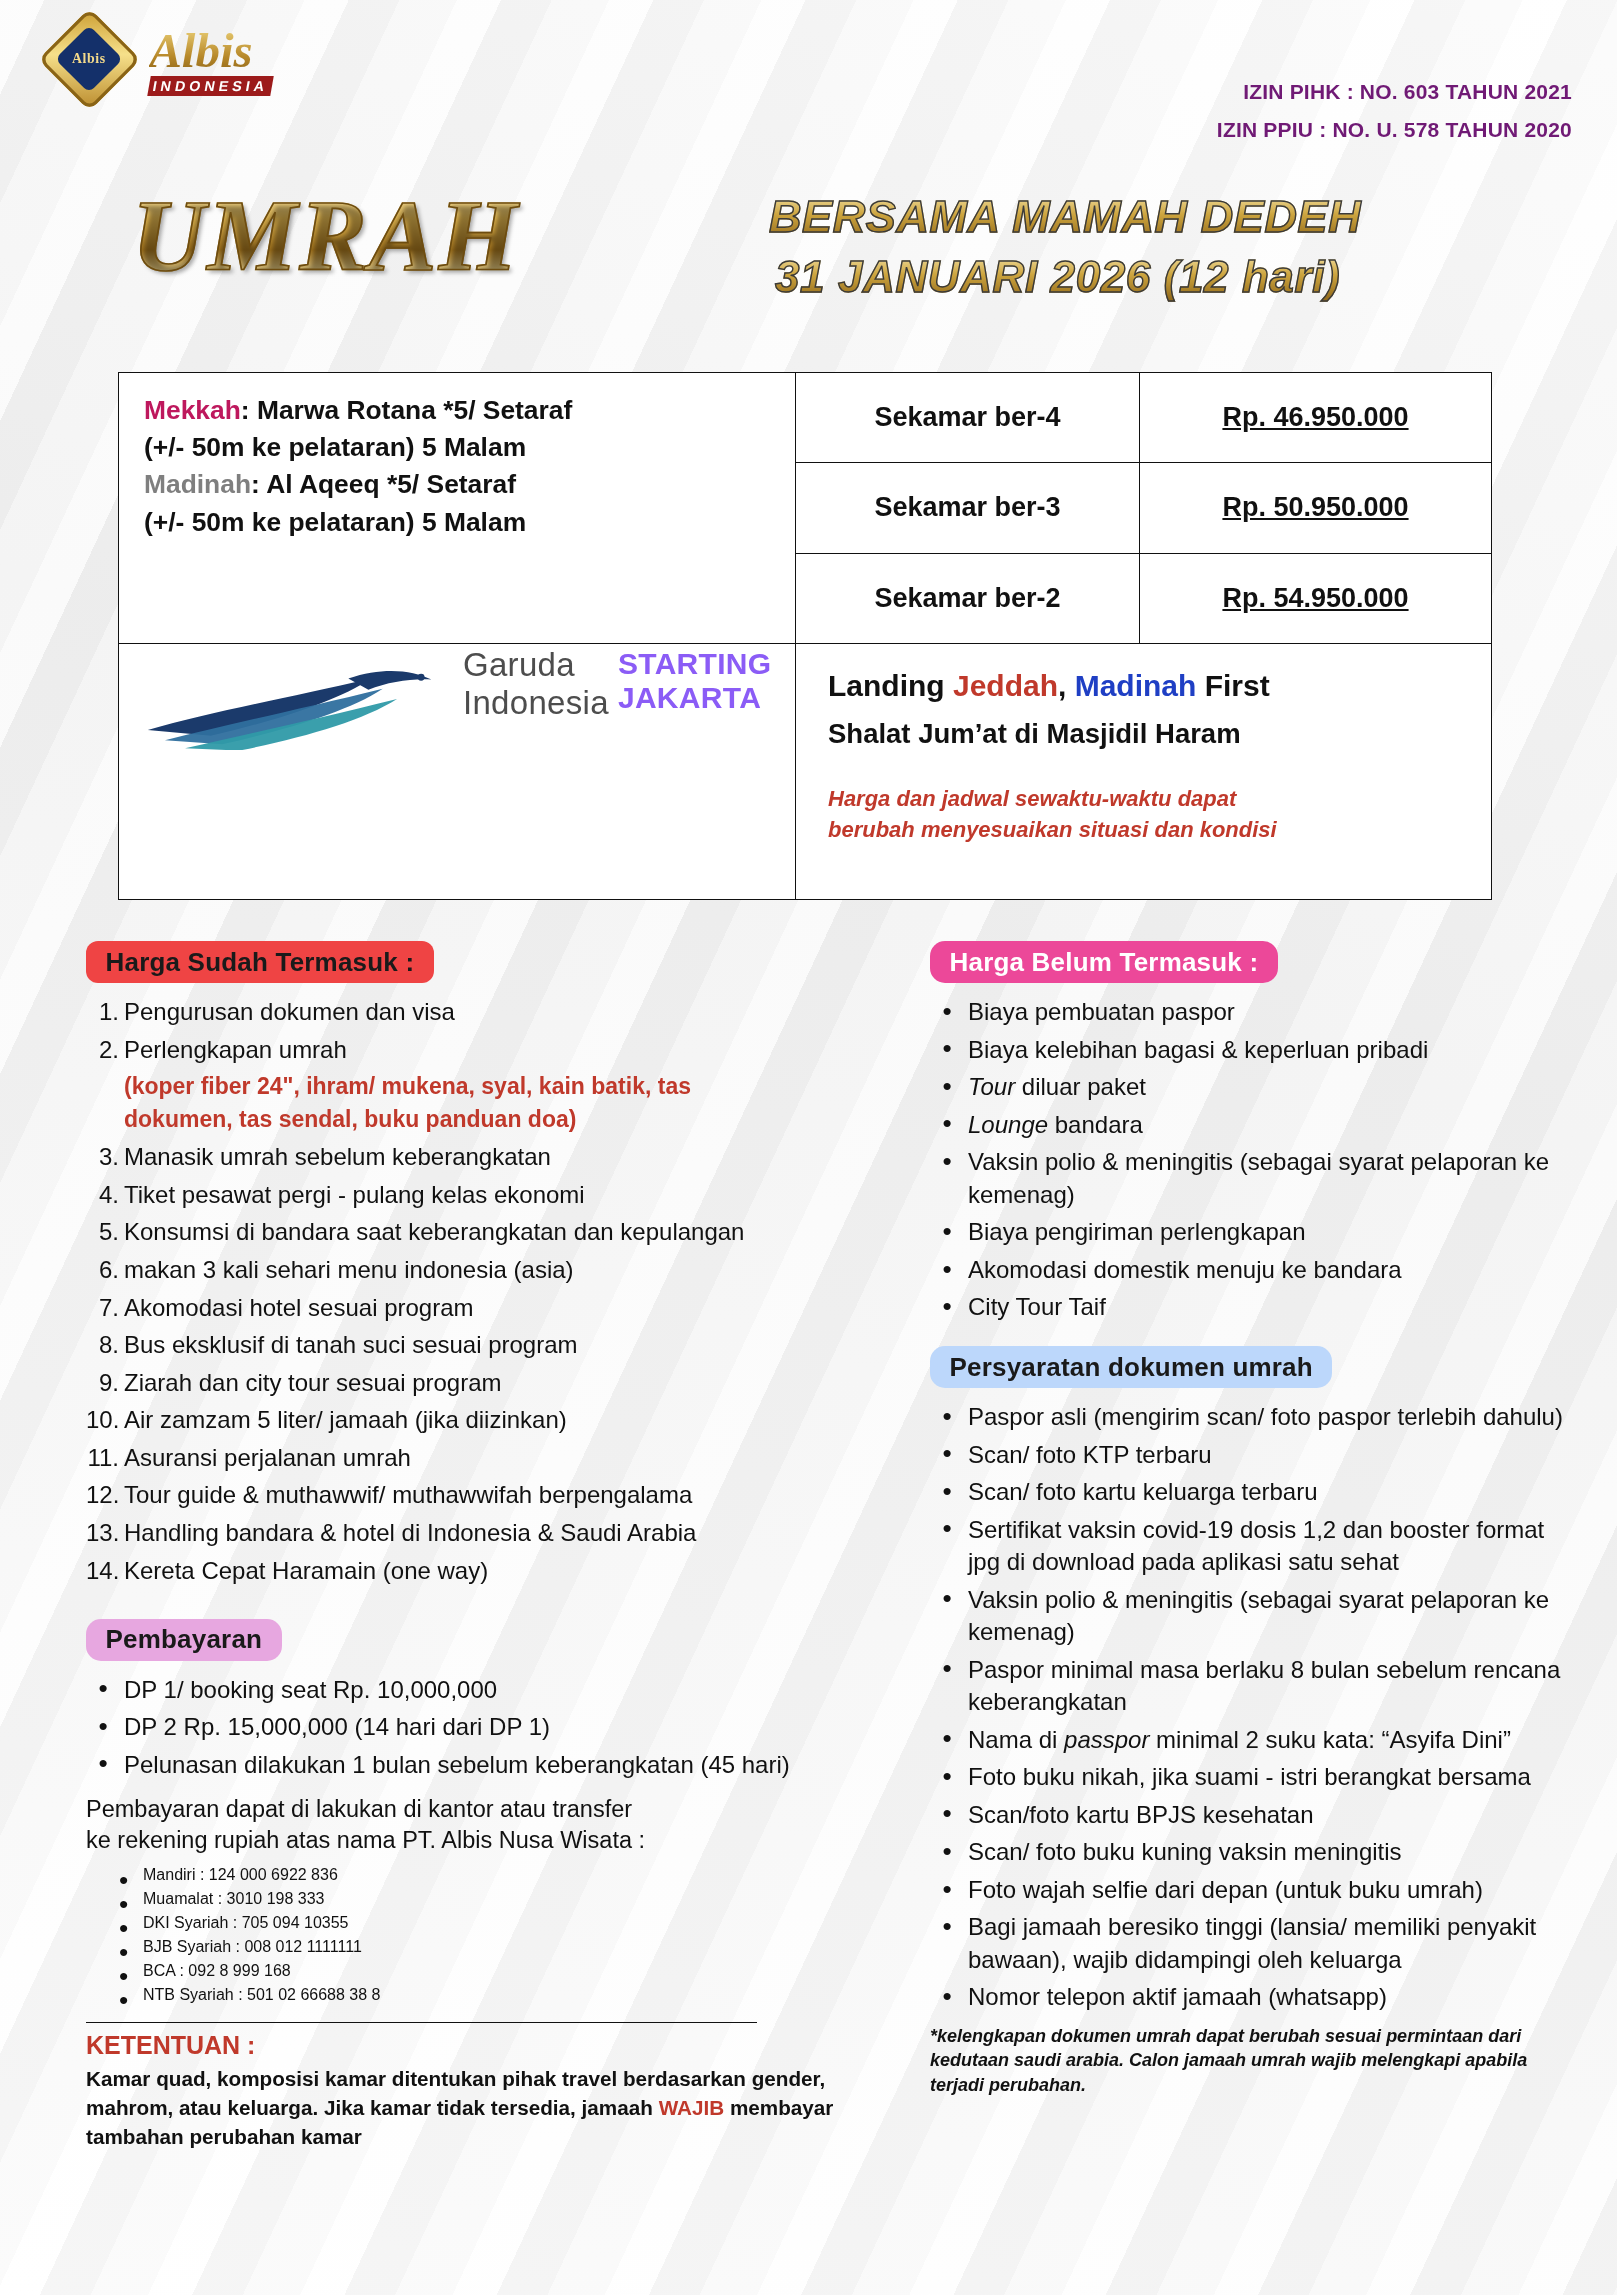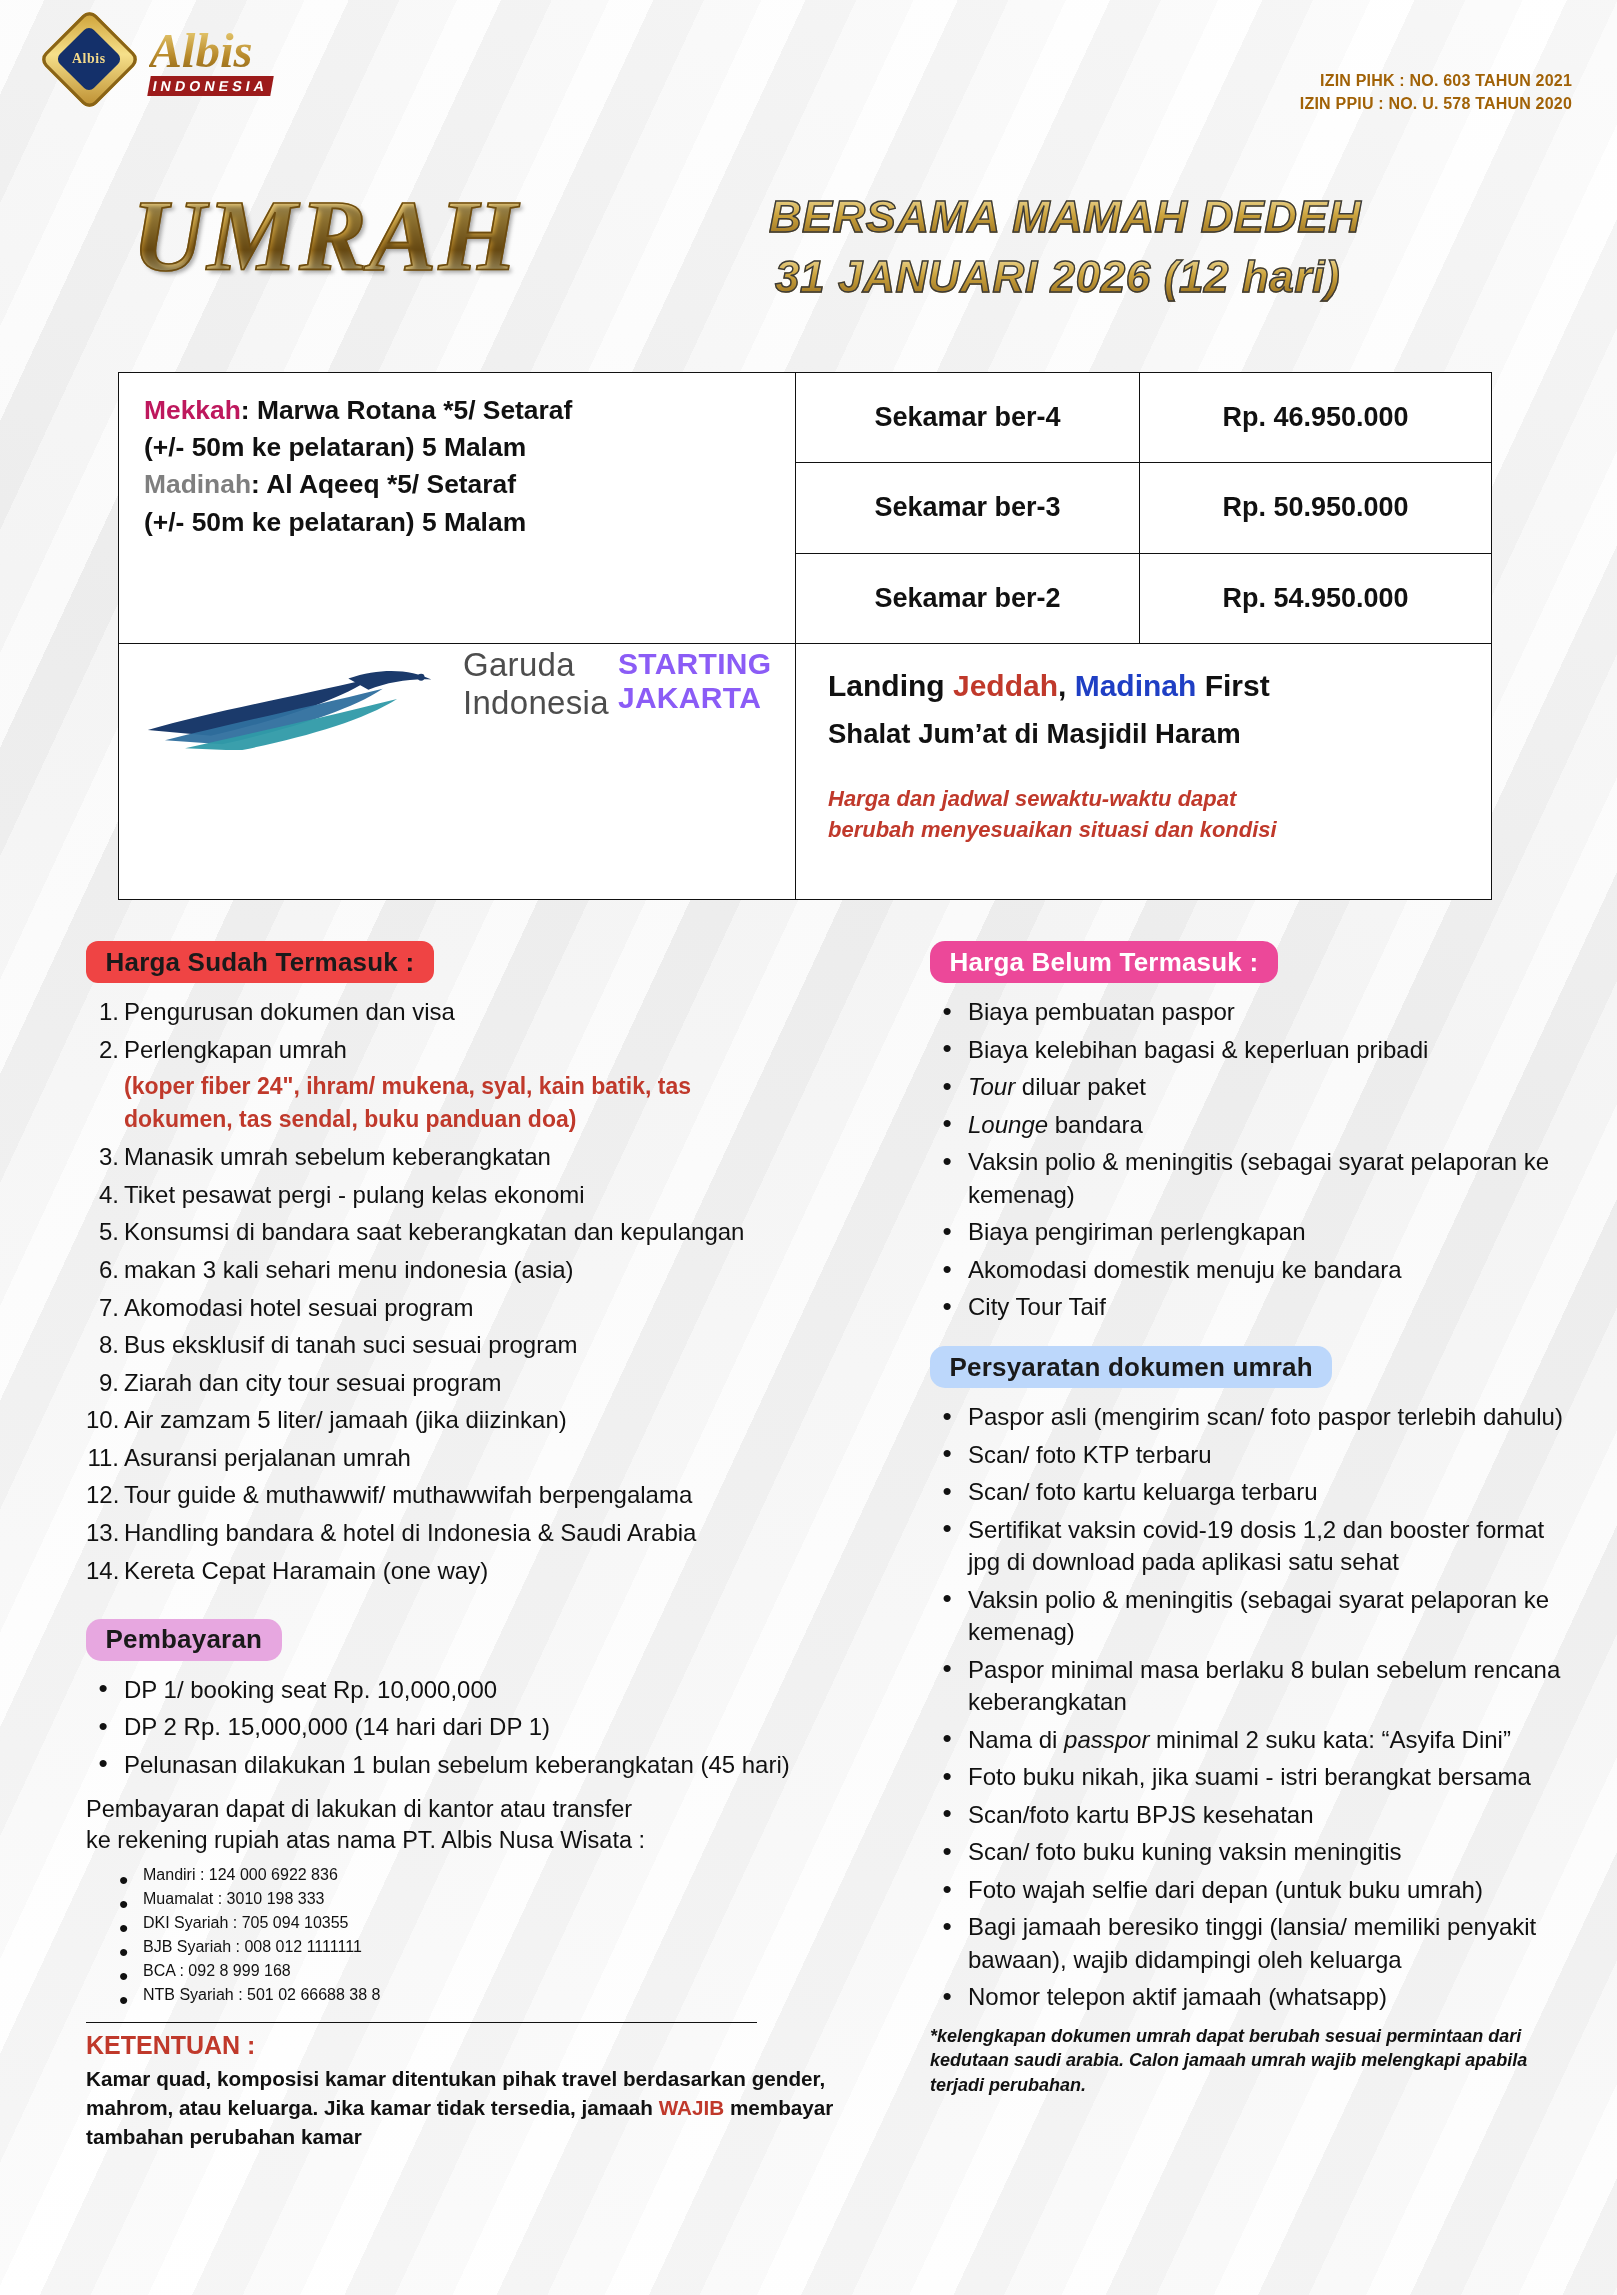--- a/index.html
+++ b/index.html
@@ -54,21 +54,21 @@
     line-height:0.95;
     text-shadow:none;
   }
   .logo-text .indo {
     margin-top:1.1px;
     background:#9c1b1b; color:#fff; font-size:14.3px; font-weight:bold;
     letter-spacing:4px; text-align:center; padding:1.7px 3.4px 2.3px; width:123px;
     transform: skewX(-10deg);
   }
   .izin { position:absolute; right:46px; top:69px; text-align:right; }
-  .izin div { font-size:16px; font-weight:bold; color:#a16207; letter-spacing:0.2px; line-height:1.45; }
+  .izin div { font-size:21px; font-weight:bold; color:#701a75; letter-spacing:0.2px; line-height:1.45;margin-top:8px; }
 
   
   .title-row { position:absolute; left:0; right:0; top:184px; height:132px; }
   .umrah {
     position:absolute; left:132px; top:-5.7px;
     font-family:"Liberation Serif", serif;
     font-size:101px; font-weight:bold; font-style:italic;
     letter-spacing:2.3px;
     background: linear-gradient(180deg,#fdf3c8 0%,#d8ae4b 35%,#9c6f1c 62%,#f0dd9c 85%,#b9882b 100%);
     -webkit-background-clip:text; background-clip:text; color:transparent;
@@ -108,21 +108,21 @@
   .price-col { flex:1; display:flex; flex-direction:column; }
   .price-row { flex:1; display:flex; border-bottom:1.7px solid #111; }
   .price-row:last-child { border-bottom:none; }
   .price-room {
     width:344px; border-right:1.7px solid #111;
     display:flex; align-items:center; justify-content:center;
     font-size:27px; font-weight:bold; color:#111;
   }
   .price-val {
     flex:1; display:flex; align-items:center; justify-content:center;
-    font-size:27px; font-weight:bold; color:#111;
+    font-size:27px; font-weight:bold; color:#111;text-decoration:underline;
   }
   .box-bottom { display:flex; height:257px; border-top:1.7px solid #111; }
   .airline { width:677px; border-right:1.7px solid #111; display:flex; align-items:flex-start; justify-content:center; }
   .garuda-mark { width:321px; height:106px; position:relative; margin-left:23px; }
   .garuda-name { font-size:33px; color:#4d4d4d; font-family:"Liberation Sans", sans-serif; margin-top:2.3px; letter-spacing:0.3px;}
   .starting { font-size:30px; font-weight:bold; color:#8b5cf6; margin-top:3.4px; letter-spacing:0.3px;}
   .landing { flex:1; padding:25px 23px 0 32px; }
   .landing .l1 { font-size:30px; font-weight:bold; color:#111; }
   .landing .l1 .jeddah { color:#c0392b; }
   .landing .l1 .madinah { color:#1f3fc4; }

